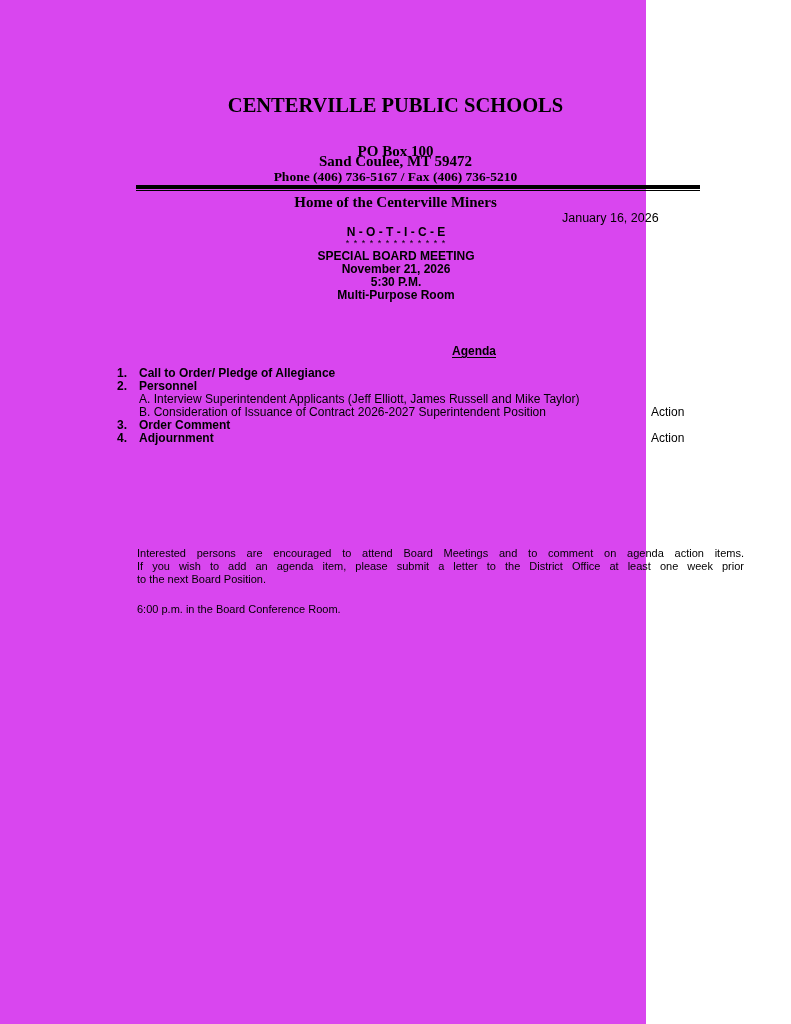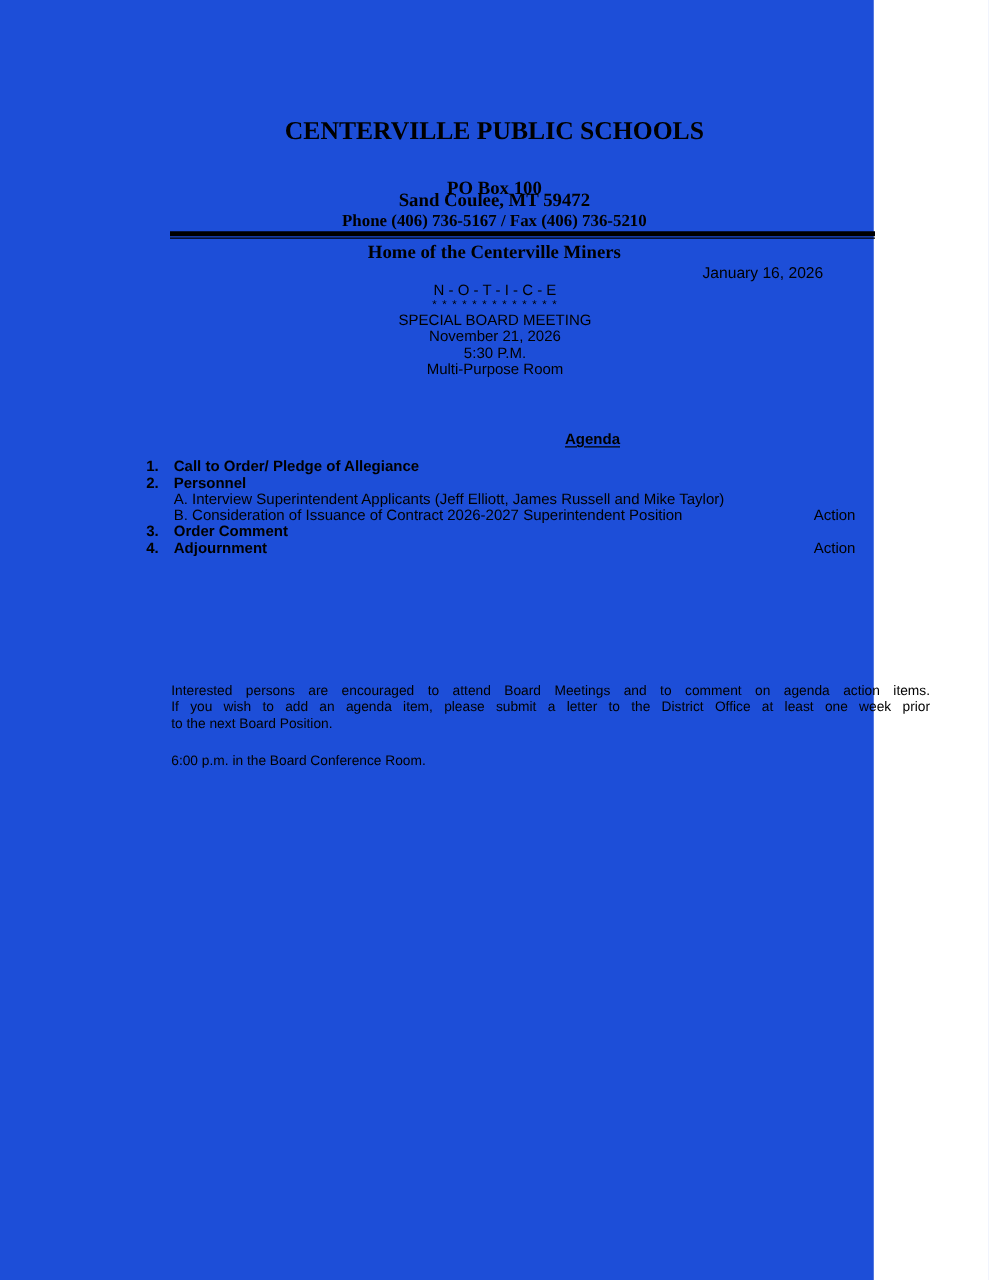--- a/index.html
+++ b/index.html
@@ -10,23 +10,23 @@
     body {
       width: 791px;
       height: 1024px;
       position: relative;
       overflow: hidden;
       color: #000000;
     }
     .page {
       position: absolute;
       left: 0; top: 0;
-      width: 699px;
+      width: 646px;
       height: 1024px;
-      background: #1d4ed8;
+      background: #d946ef;
     }
     .serif { font-family: "Liberation Serif", "DejaVu Serif", serif; }
     .sans  { font-family: "Liberation Sans", "DejaVu Sans", sans-serif; }
 
     
     .lh-line {
       position: absolute;
       left: 0;
       width: 791px;
       text-align: center;
@@ -60,21 +60,21 @@
       line-height: 15px;
       white-space: nowrap;
     }
 
     
     .notice-line {
       position: absolute;
       left: 296px;
       width: 200px;
       text-align: center;
-      font-weight: normal;
+      font-weight: bold;
       white-space: nowrap;
     }
     .notice-title { top: 226px; font-size: 12px; line-height: 13px; }
     .notice-stars { top: 238px; font-size: 9px; line-height: 10px; letter-spacing: 1px; font-weight: normal; }
     .notice-type  { top: 250px; font-size: 12px; line-height: 13px; }
     .notice-date  { top: 263px; font-size: 12px; line-height: 13px; }
     .notice-time  { top: 276px; font-size: 12px; line-height: 13px; }
     .notice-room  { top: 289px; font-size: 12px; line-height: 13px; }
 
     .agenda-heading {

